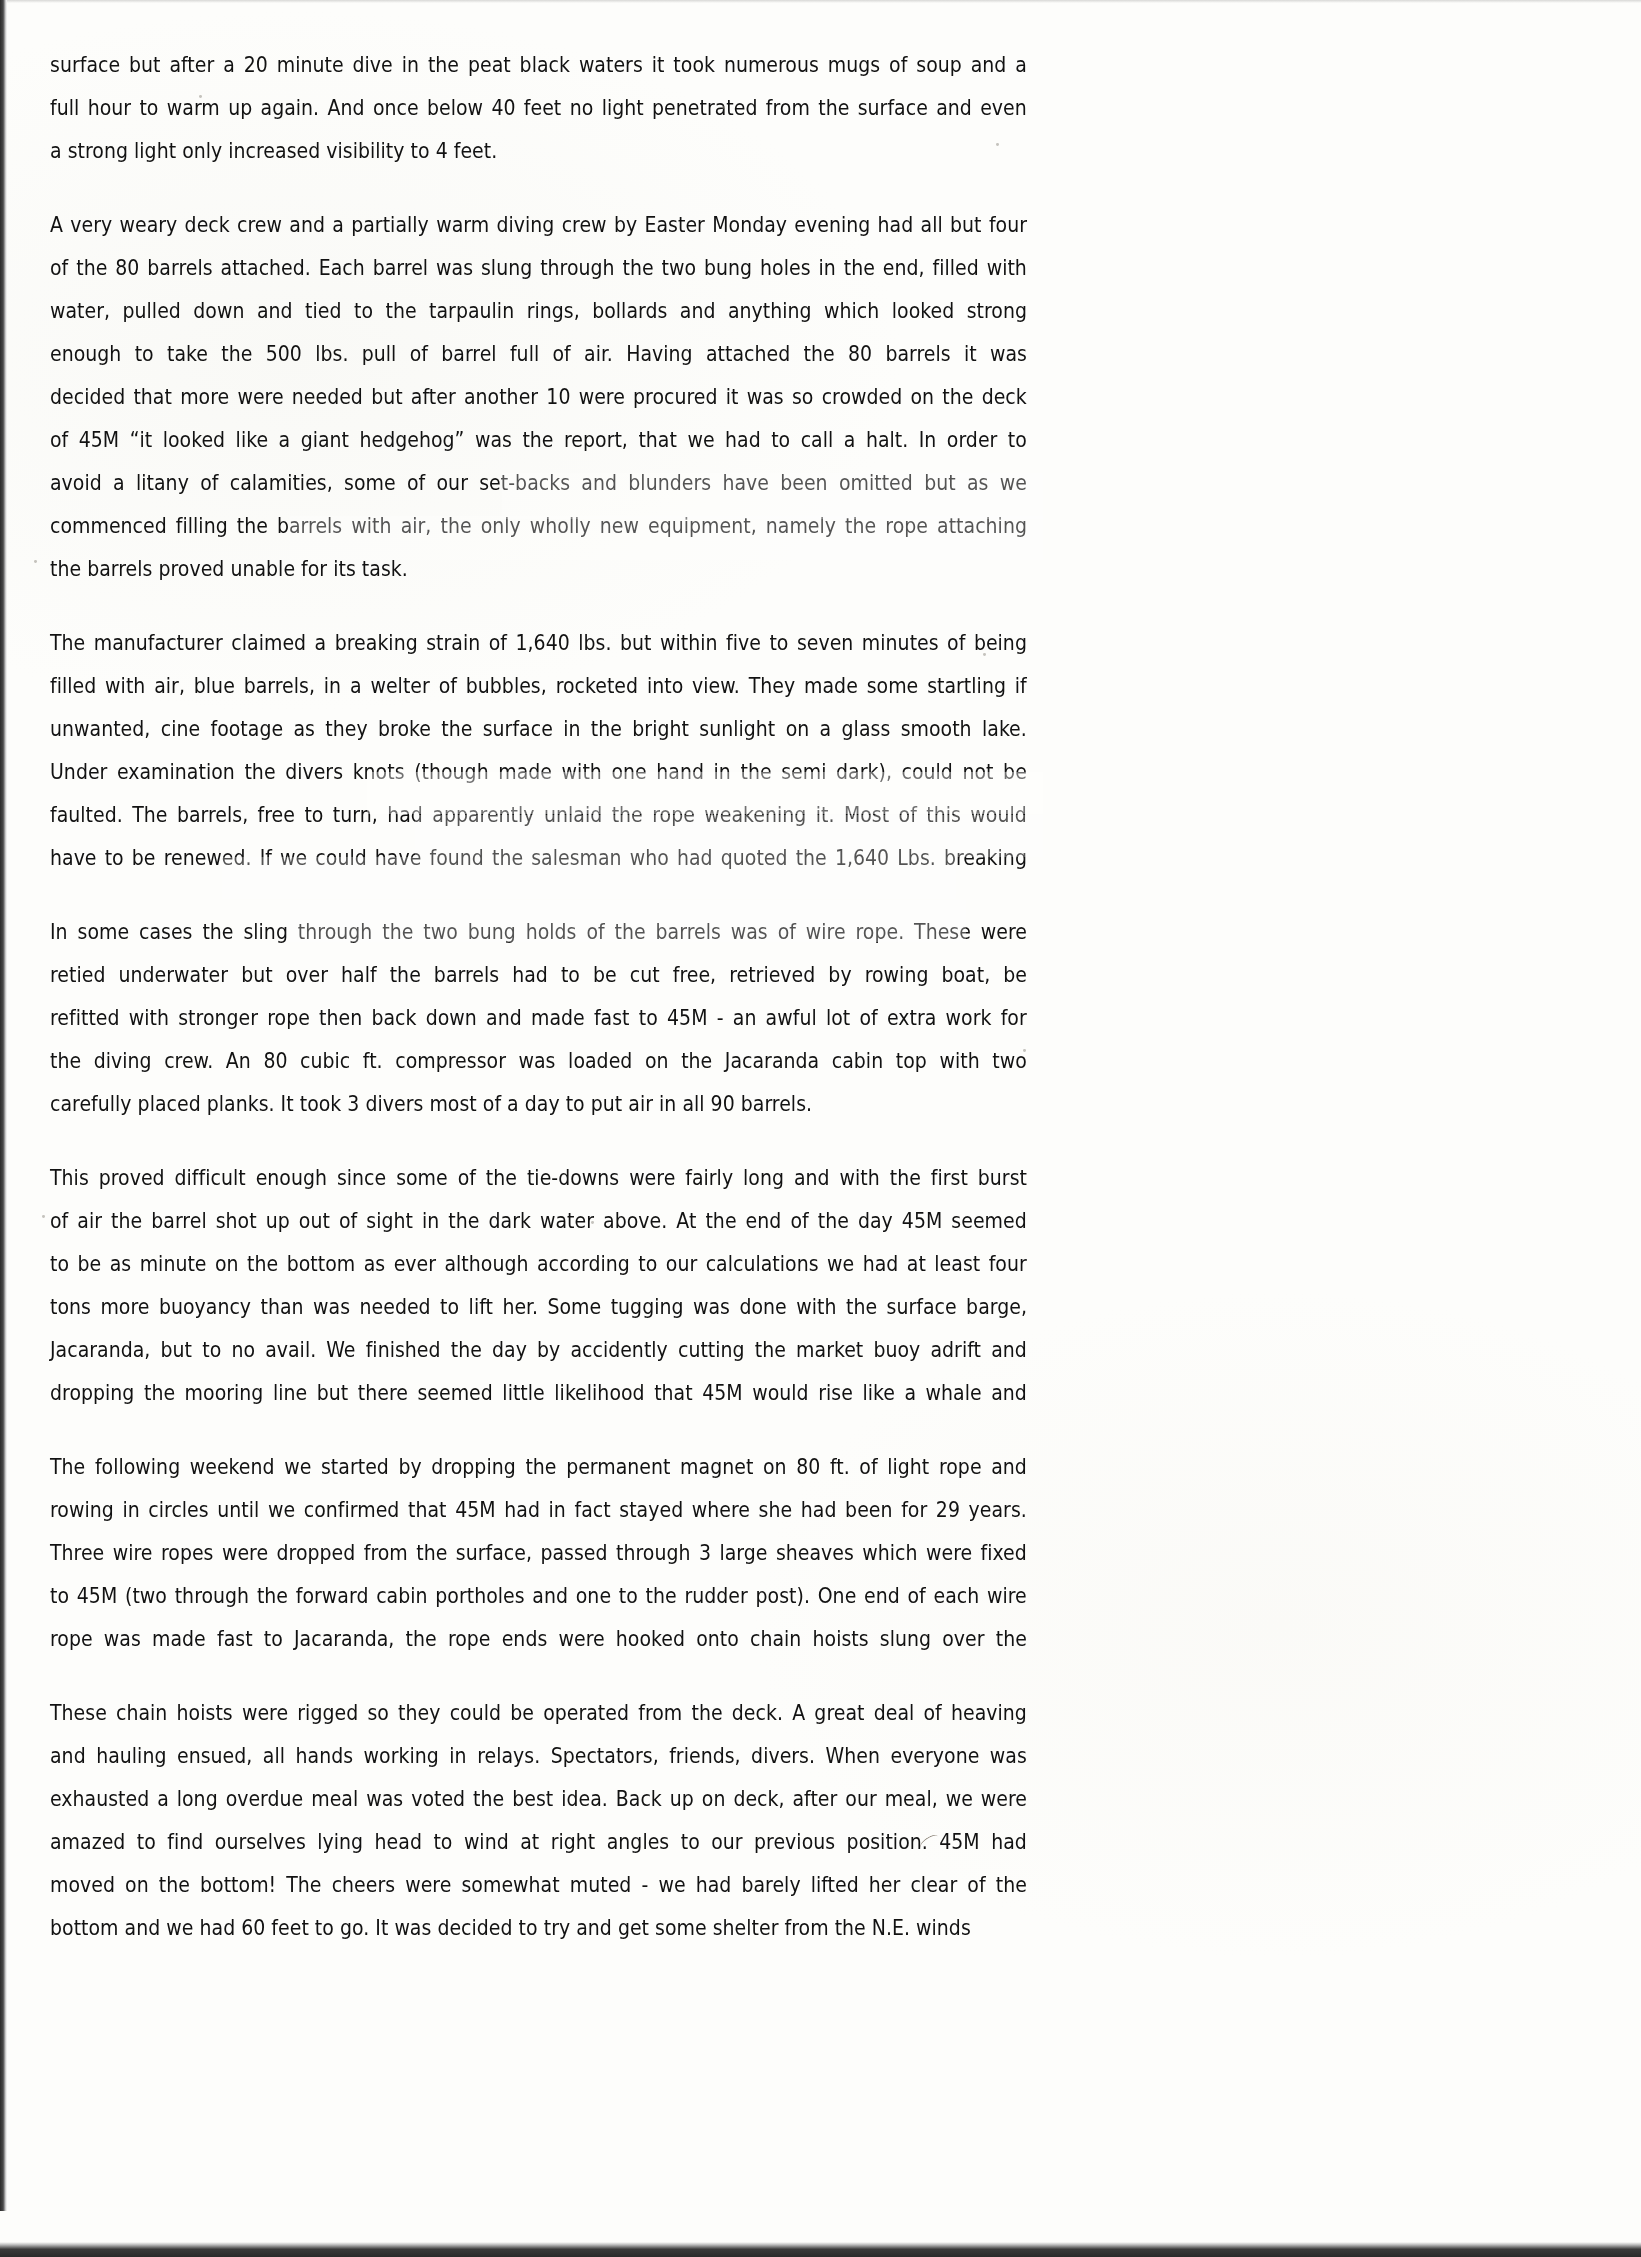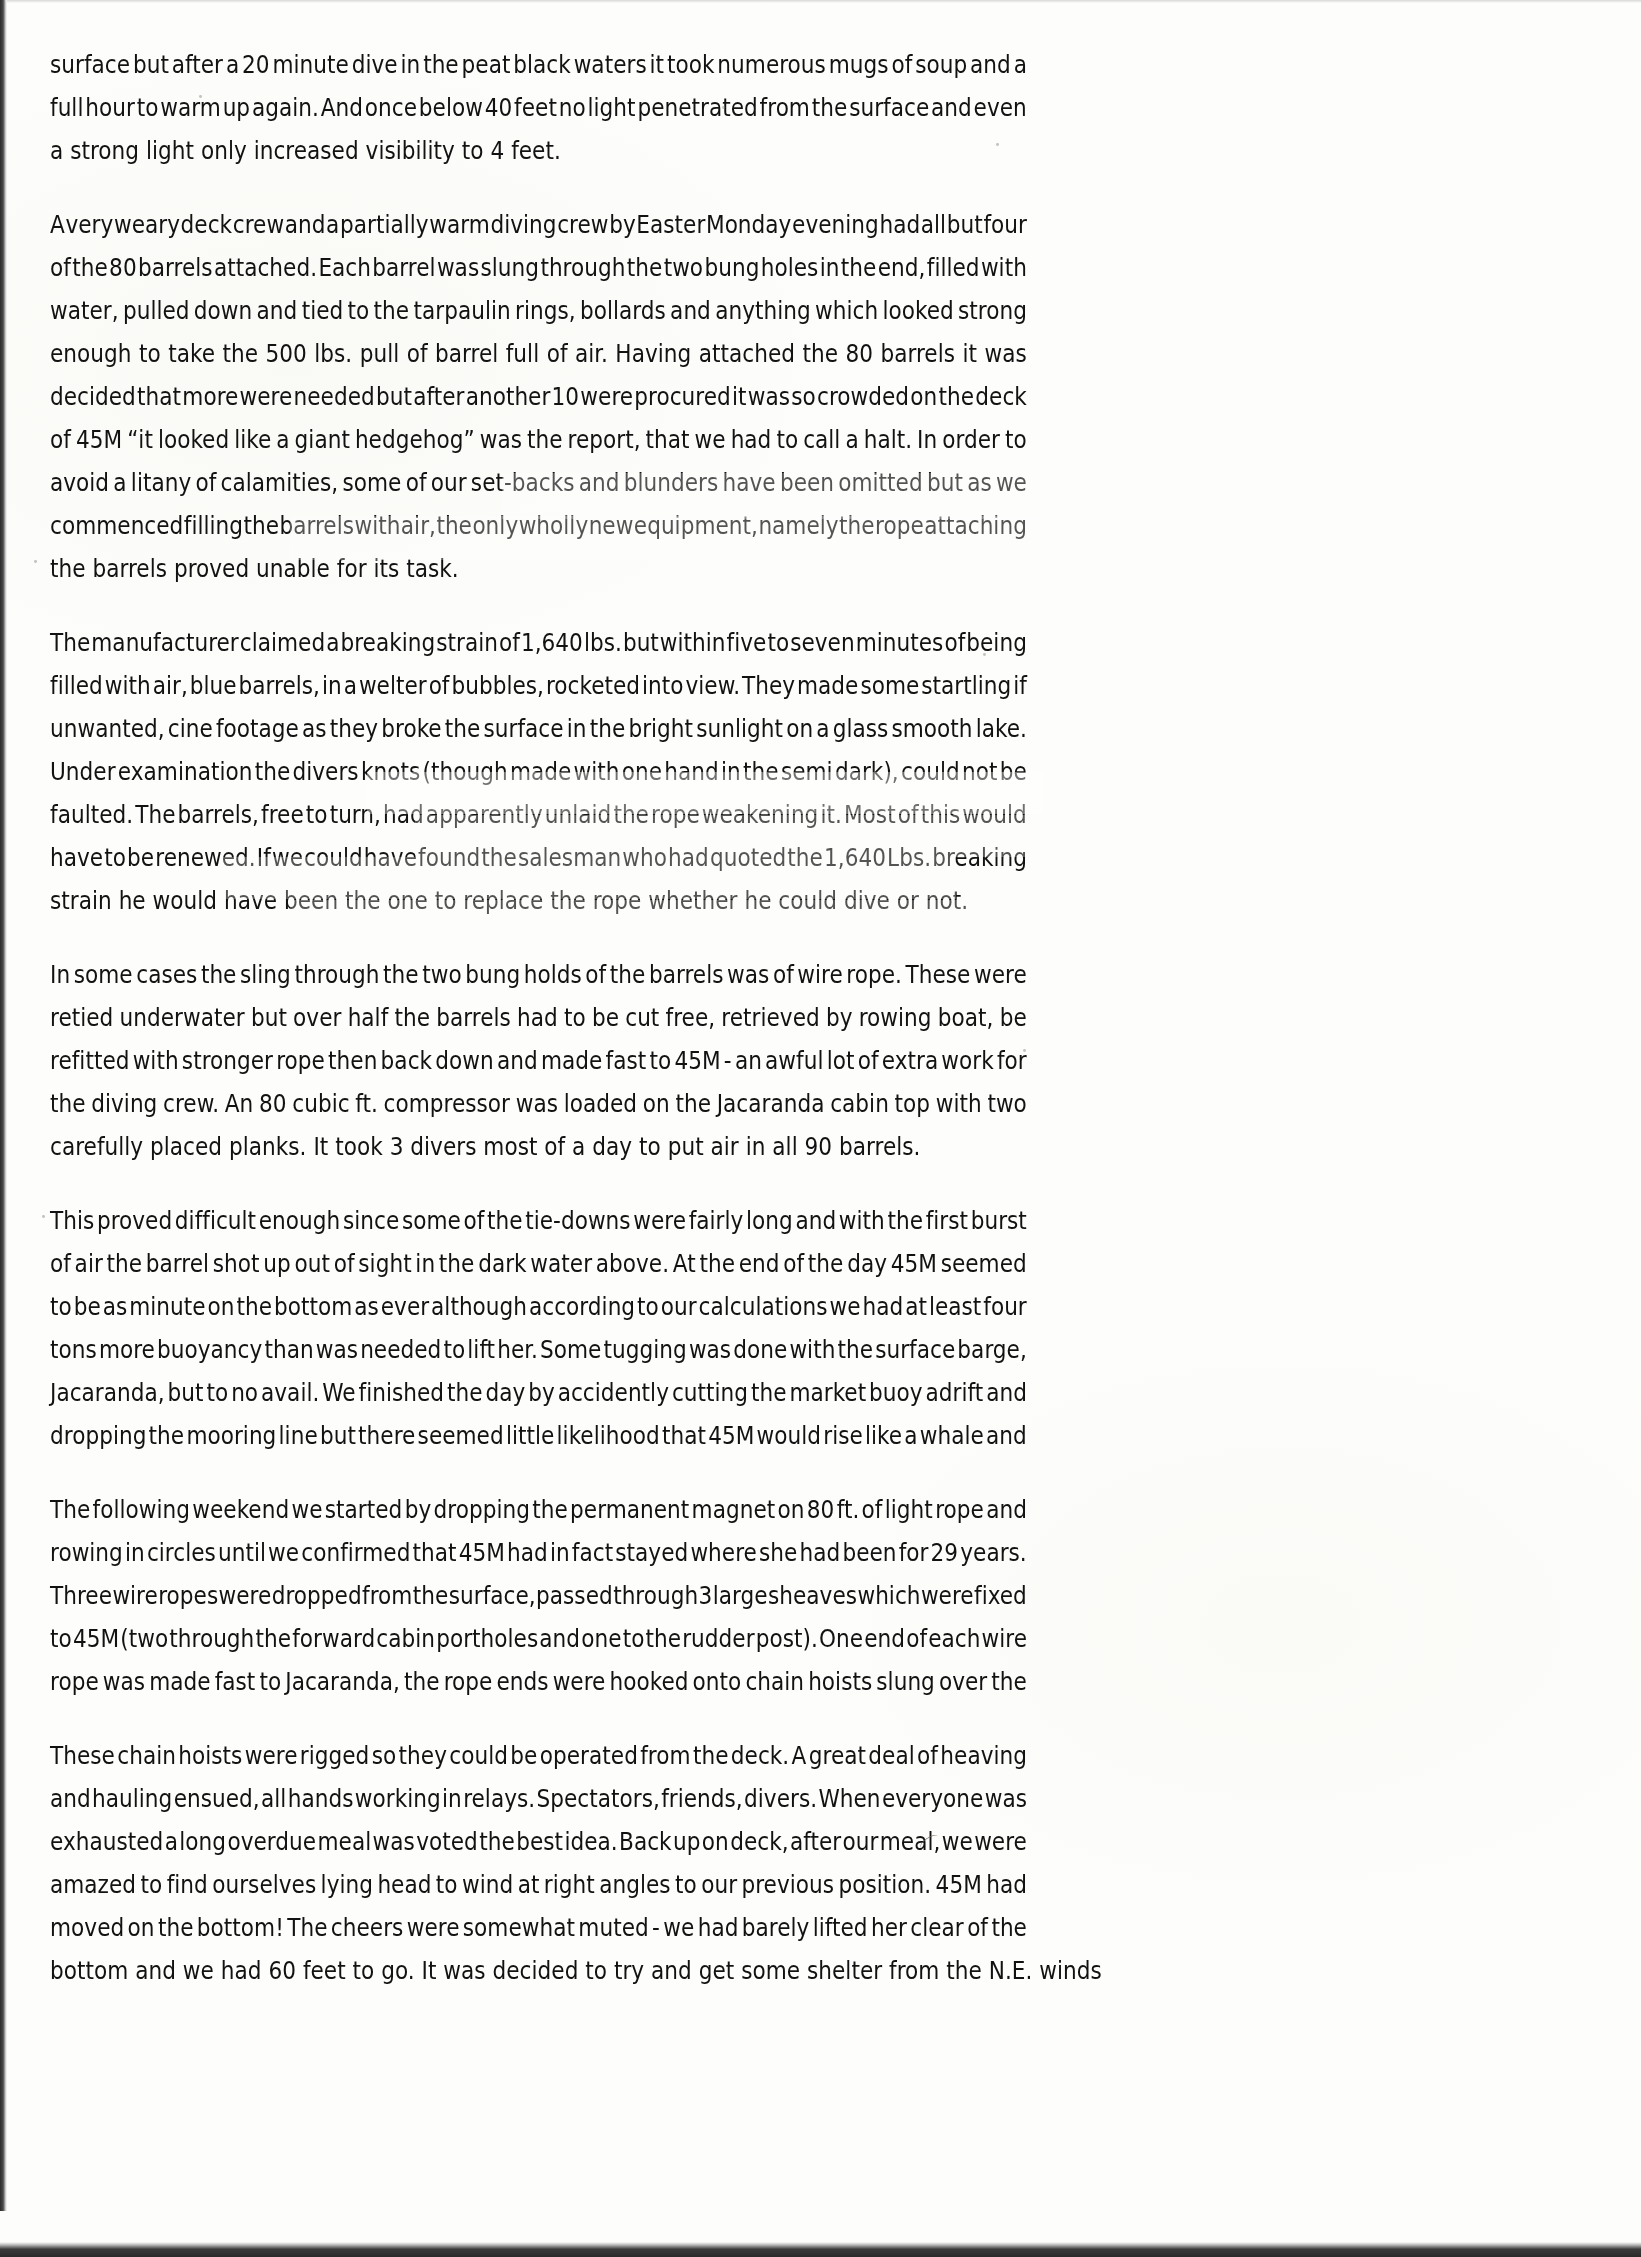--- a/index.html
+++ b/index.html
@@ -44,21 +44,21 @@
     pointer-events: none;
   }
 
   
   #doc {
     position: absolute;
     left: 50px;
     top: 44px;
     width: 977px;
     color: #121212;
-    font-size: 24px;
+    font-size: 21px;
     line-height: 43px;
     text-align: justify;
     text-justify: inter-word;
     letter-spacing: 0.04px;
     -webkit-font-smoothing: antialiased;
   }
   #doc p {
     margin: 0 0 31px 0;
     text-align: justify;
   }
@@ -427,21 +427,20 @@
           <span>the</span>
           <span>salesman</span>
           <span>who</span>
           <span>had</span>
           <span>quoted</span>
           <span>the</span>
           <span>1,640</span>
           <span>Lbs.</span>
           <span>breaking</span>
         </span>
-      <span class="ln">strain he would have been the one to replace the rope whether he could dive or not.</span>
     </p>
 
     <p>
       <span class="ln j">
           <span>In</span>
           <span>some</span>
           <span>cases</span>
           <span>the</span>
           <span>sling</span>
           <span>through</span>

